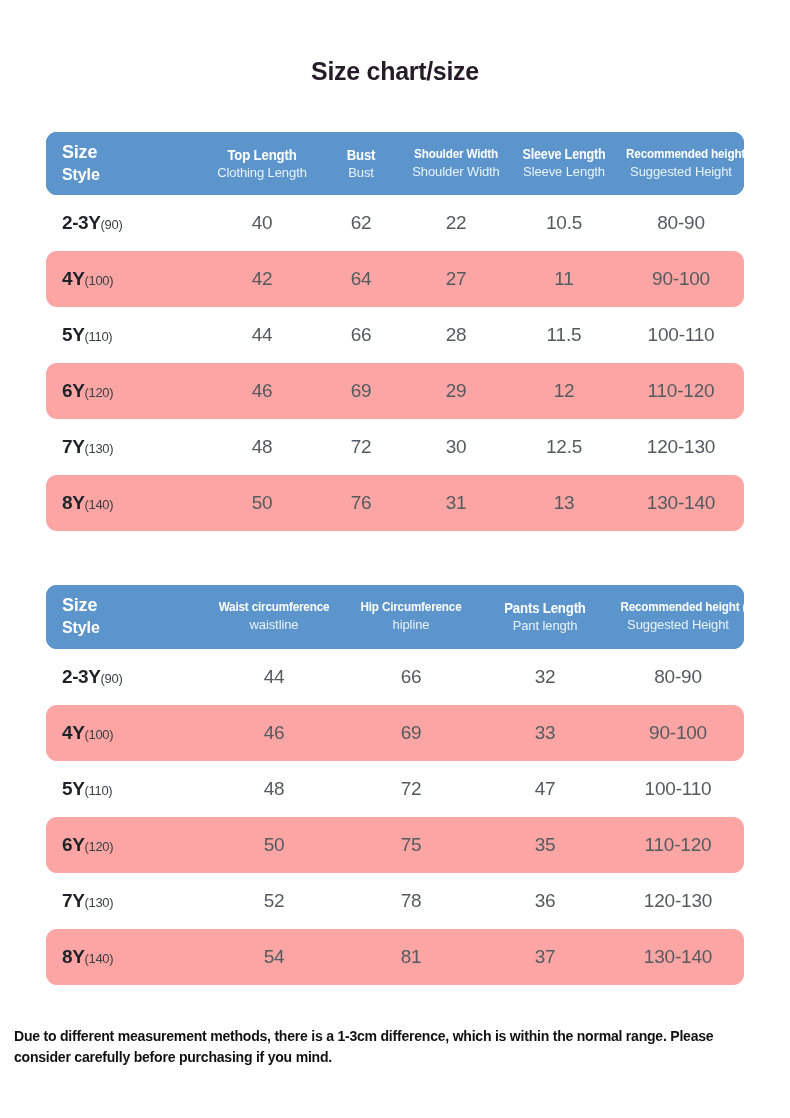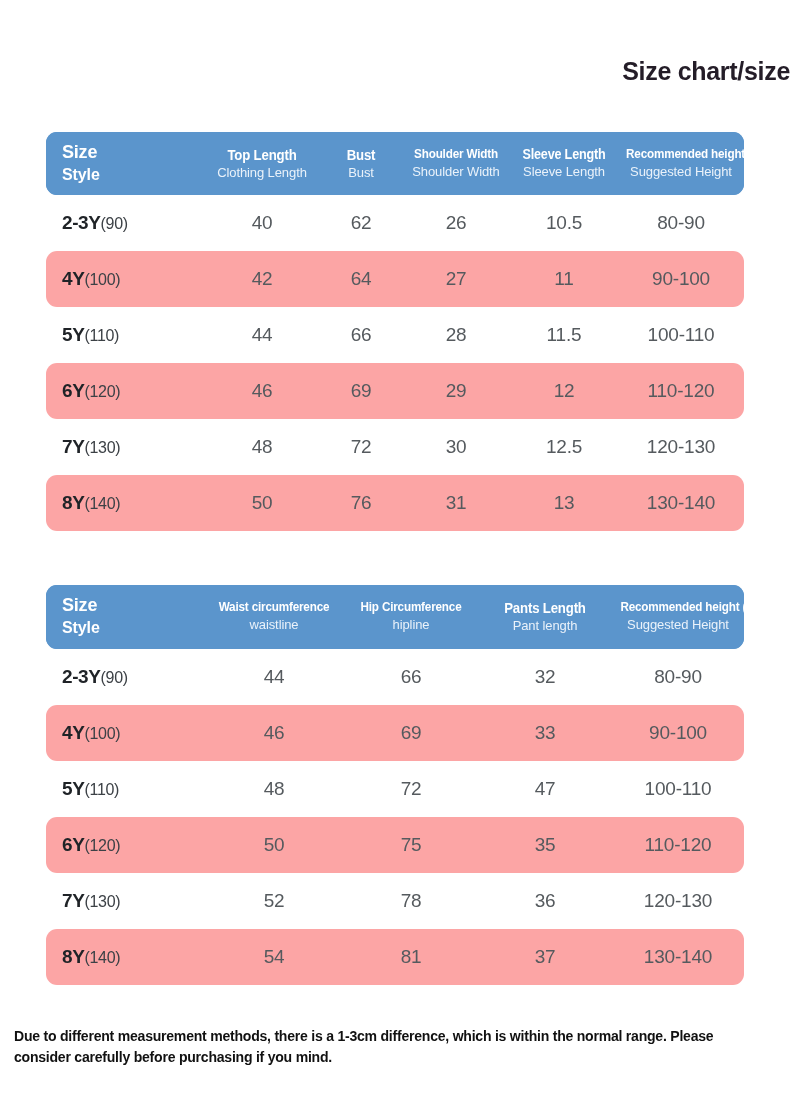--- a/index.html
+++ b/index.html
@@ -9,21 +9,21 @@
   body {
     width: 790px;
     height: 1118px;
     background: #ffffff;
     font-family: "Liberation Sans", sans-serif;
     overflow: hidden;
     position: relative;
   }
 
   .page-title {
-    text-align: right;
+    text-align: center;
     font-size: 25px;
     font-weight: bold;
     color: #241d28;
     letter-spacing: -0.3px;
     margin: 0;
     padding-top: 56px;
     line-height: 1.2;
   }
 
   .table-wrap {
@@ -124,21 +124,21 @@
   }
 
   .sz-main {
     font-weight: bold;
     font-size: 19px;
     color: #1f2327;
     letter-spacing: -0.4px;
   }
   .sz-paren {
     font-weight: normal;
-    font-size: 16px;
+    font-size: 13px;
     color: #3c4146;
     letter-spacing: -0.3px;
   }
 
   .footer-note {
     position: absolute;
     left: 14px;
     right: 14px;
     top: 1026px;
     font-size: 14.5px;
@@ -191,21 +191,21 @@
           <span class="hd-top xsm">Recommended height (cm)</span>
           <span class="hd-sub">Suggested Height</span>
         </th>
       </tr>
     </thead>
     <tbody>
       <tr>
         <td class="size-cell"><span class="sz-main">2-3Y</span><span class="sz-paren">(90)</span></td>
         <td>40</td>
         <td>62</td>
-        <td>26</td>
+        <td>22</td>
         <td>10.5</td>
         <td>80-90</td>
       </tr>
       <tr class="striped">
         <td class="size-cell"><span class="sz-main">4Y</span><span class="sz-paren">(100)</span></td>
         <td>42</td>
         <td>64</td>
         <td>27</td>
         <td>11</td>
         <td>90-100</td>

